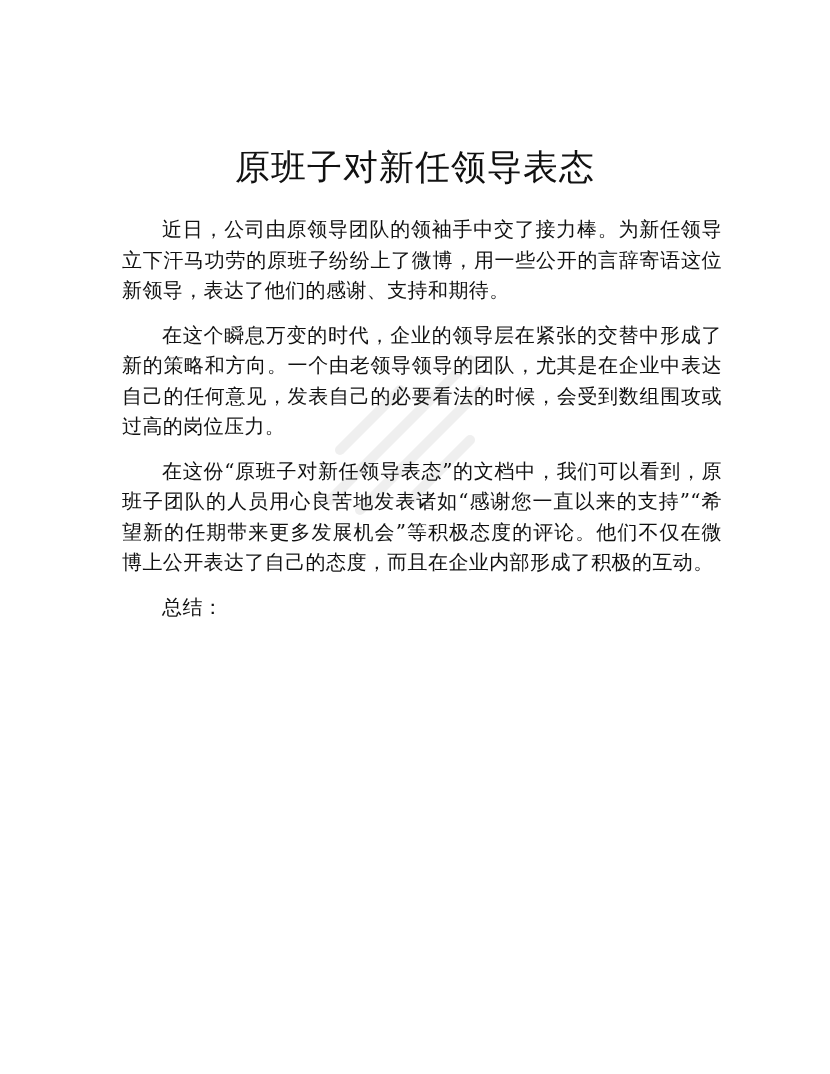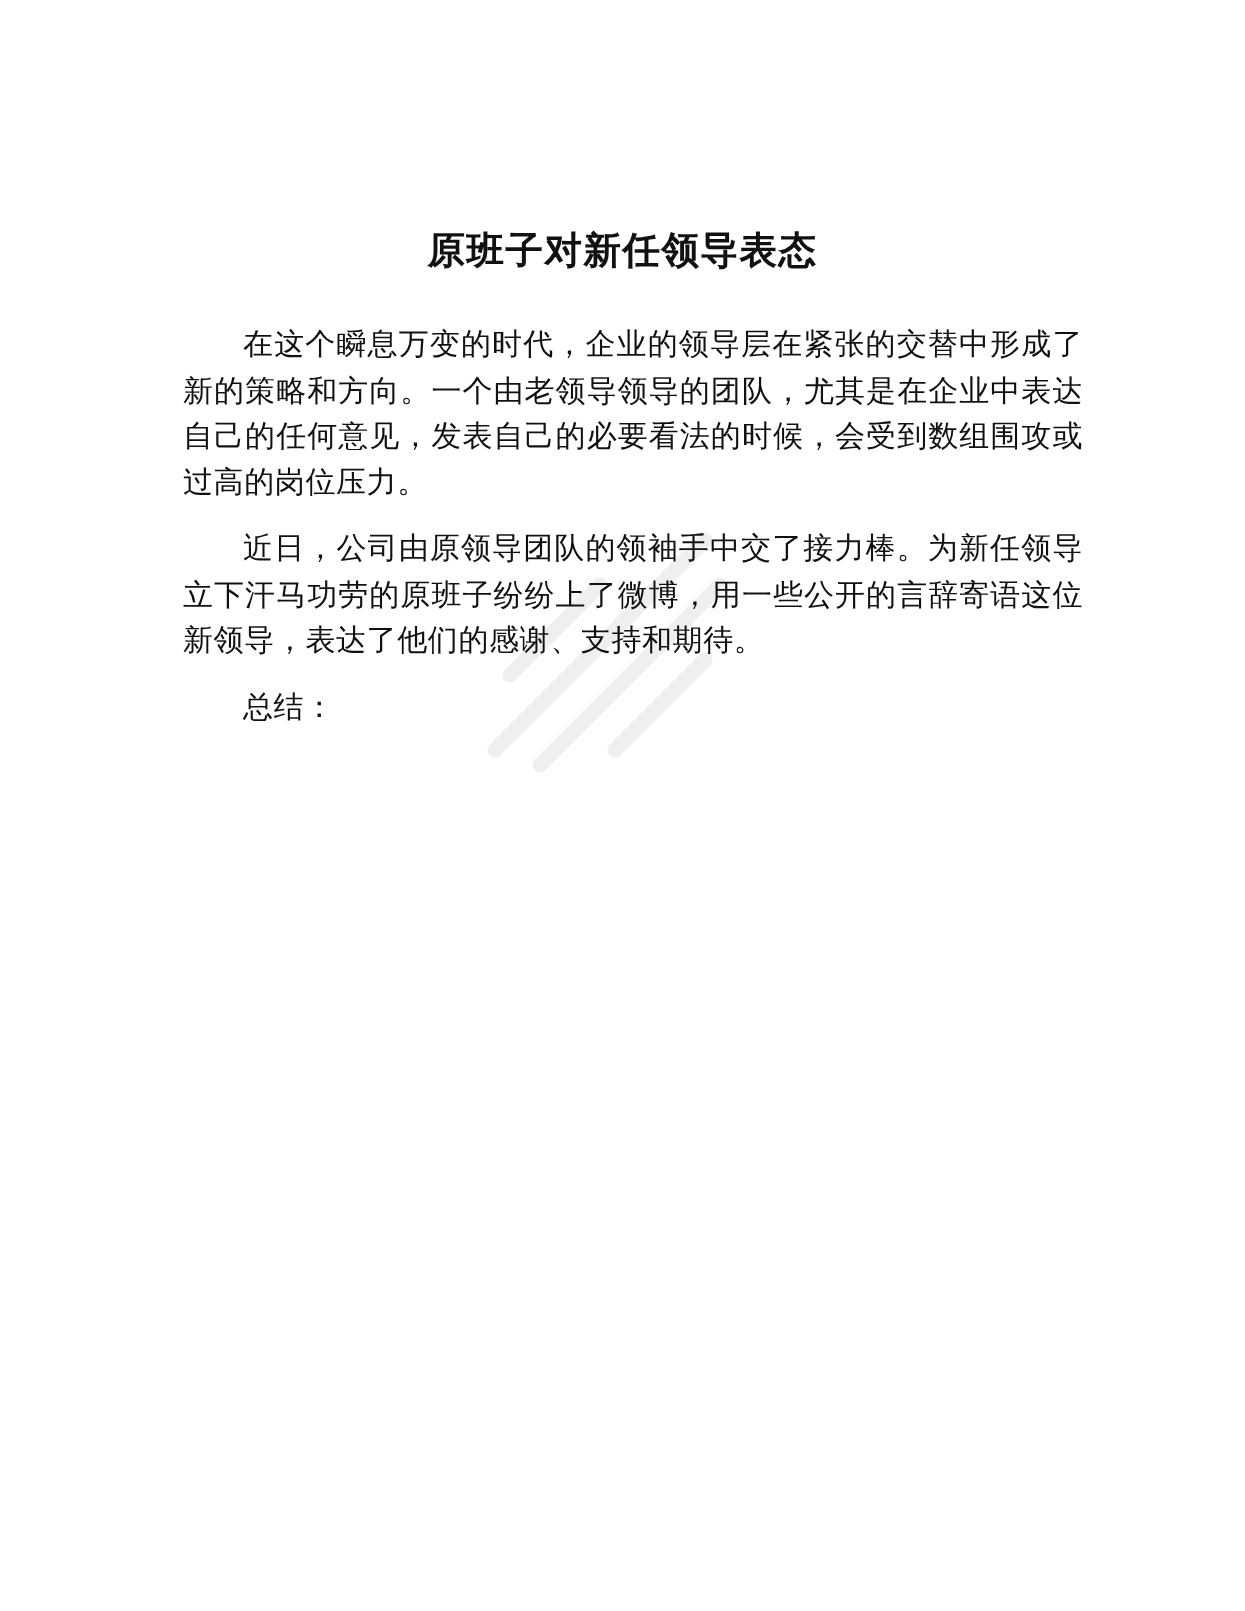--- a/index.html
+++ b/index.html
@@ -29,24 +29,24 @@
       width: 200px;
       height: 200px;
       pointer-events: none;
     }
     .title {
       position: absolute;
       left: 0;
       width: 830px;
       top: 142px;
       text-align: center;
-      font-size: 25px;
+      font-size: 35px;
       line-height: 50px;
       letter-spacing: 1px;
-      font-weight: bold;
+      font-weight: normal;
       margin: 0;
     }
     .body {
       position: absolute;
       left: 122px;
       width: 600px;
       top: 214px;
     }
     .para {
       margin: 0 0 14px 0;
@@ -70,18 +70,19 @@
       <path d="M30 170 L170 30"></path>
       <path d="M60 180 L180 60"></path>
       <path d="M40 120 L100 60"></path>
       <path d="M110 170 L170 110"></path>
     </g>
   </svg>
 
   <h1 class="title">原班子对新任领导表态</h1>
 
   <div class="body">
+    <p class="para">近日，公司由原领导团队的领袖手中交了接力棒。为新任领导立下汗马功劳的原班子纷纷上了微博，用一些公开的言辞寄语这位新领导，表达了他们的感谢、支持和期待。</p>
     <p class="para">在这个瞬息万变的时代，企业的领导层在紧张的交替中形成了新的策略和方向。一个由老领导领导的团队，尤其是在企业中表达自己的任何意见，发表自己的必要看法的时候，会受到数组围攻或过高的岗位压力。</p>
-    <p class="para">近日，公司由原领导团队的领袖手中交了接力棒。为新任领导立下汗马功劳的原班子纷纷上了微博，用一些公开的言辞寄语这位新领导，表达了他们的感谢、支持和期待。</p>
+    <p class="para">在这份“原班子对新任领导表态”的文档中，我们可以看到，原班子团队的人员用心良苦地发表诸如“感谢您一直以来的支持”“希望新的任期带来更多发展机会”等积极态度的评论。他们不仅在微博上公开表达了自己的态度，而且在企业内部形成了积极的互动。</p>
     <p class="para summary">总结：</p>
   </div>
 
 </div>
 
 </body></html>

